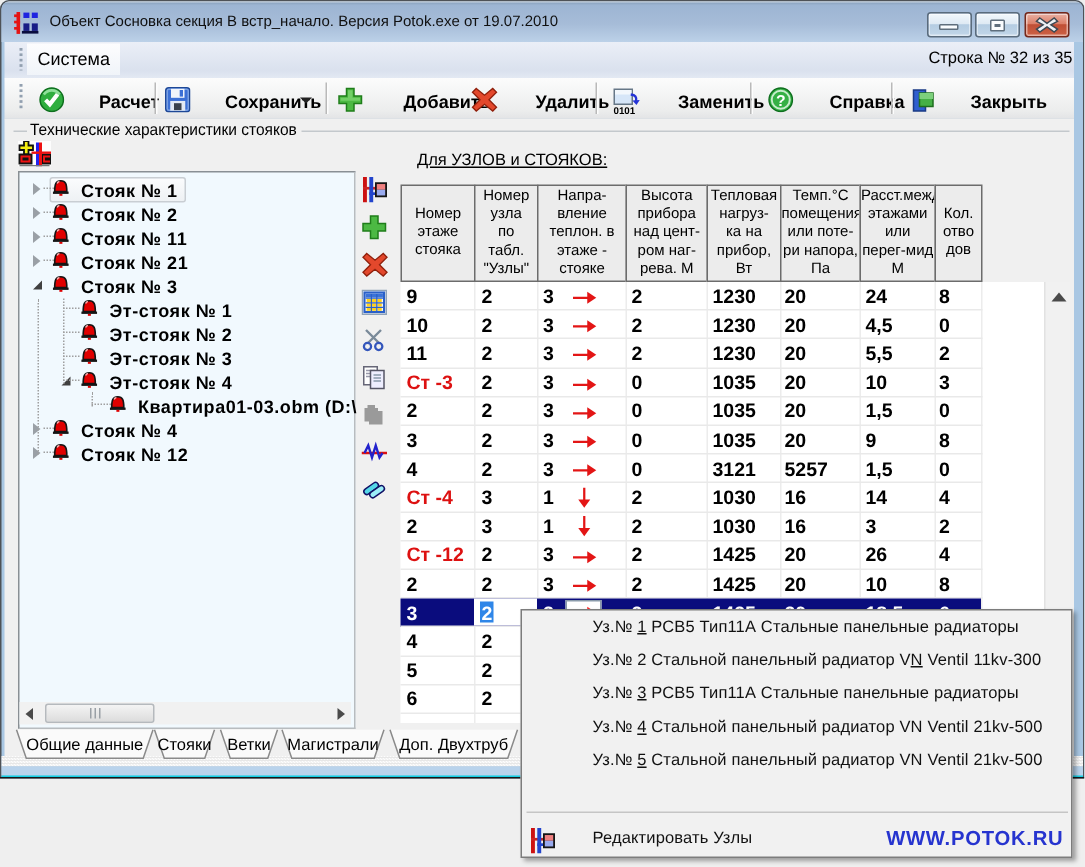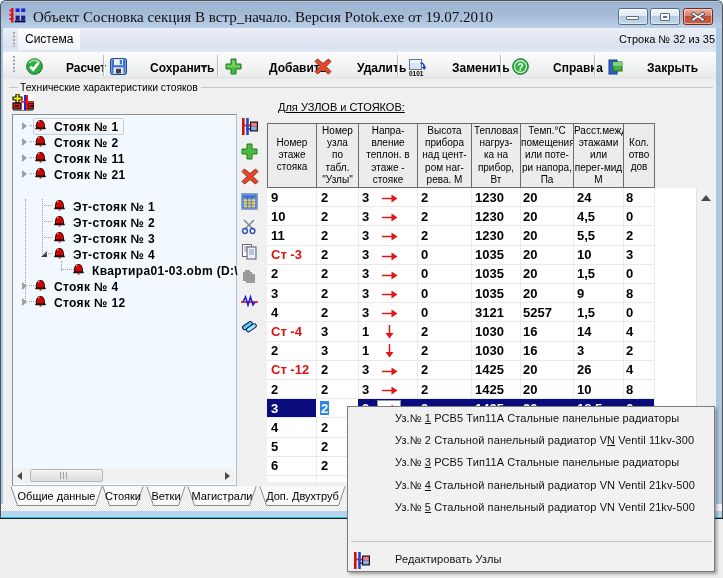--- a/index.html
+++ b/index.html
@@ -1,19 +1,19 @@
 <!DOCTYPE html>
 <html><head><meta charset="utf-8">
 <style>
 html,body{margin:0;padding:0;}
 body{width:723px;height:578px;background:#efefef;font-family:"Liberation Sans",sans-serif;overflow:hidden;position:relative;}
 .abs{position:absolute;}
 .win{position:absolute;left:0;top:0;width:723px;height:519px;border-radius:6px 6px 0 0;box-shadow:0 0 0 1px #4e5257 inset;overflow:hidden;background:#a9c7e3;}
 .titlebar{position:absolute;left:1px;top:1px;width:721px;height:27px;background:linear-gradient(180deg,#e6edf5 0px,#8ea6c1 1px,#9db5d3 2.5px,#a6bcd8 55%,#bcd1e8 100%);border-radius:5px 5px 0 0;}
-.title-txt{position:absolute;left:33px;top:9px;font-size:15px;color:#101010;white-space:nowrap;font-family:Liberation Serif, serif;}
+.title-txt{position:absolute;left:33px;top:9px;font-size:10px;color:#101010;white-space:nowrap;}
 .capbtn{position:absolute;top:8px;height:15px;border-radius:2.5px;border:1px solid #5a6b7c;box-shadow:0 0 0 1px rgba(255,255,255,.5) inset;}
 .b-min{left:618px;width:28px;background:linear-gradient(#f2f7fc,#dfeaf4 45%,#b4cce2 50%,#c2d6e8);}
 .b-max{left:650px;width:28px;background:linear-gradient(#f2f7fc,#dfeaf4 45%,#b4cce2 50%,#c2d6e8);}
 .b-close{left:683px;width:28px;background:linear-gradient(#e9b1a4,#dc8069 45%,#bf4f35 50%,#cd6145);border-color:#74281a;}
 .menubar{position:absolute;left:3px;top:28px;width:713px;height:24px;background:linear-gradient(#ebeff7,#dae1ee 80%,#e3e9f3);border-bottom:1px solid #c9d0da;}
 .toolbar{position:absolute;left:3px;top:52px;width:713px;height:27px;background:linear-gradient(#fcfcfc,#eceded 80%,#e3e4e6);border-bottom:1px solid #cfcfcf;}
 .client{position:absolute;left:3px;top:79px;width:713px;height:425px;background:#f0f0f0;}
 .bstrip{position:absolute;left:1px;top:511px;width:721px;height:6px;background:#b9d3ec;}
 .dither{position:absolute;left:1px;top:504px;width:721px;height:7px;background-image:conic-gradient(#fdfdfd 25%,#e7e7e7 0 50%,#fdfdfd 0 75%,#e7e7e7 0);background-size:2px 2px;}
 .cyanline{position:absolute;left:1px;top:516.5px;width:721px;height:1.5px;background:#12cfe4;}
@@ -196,20 +196,30 @@
       <div class="ti" style="top:51px">
         <div class="tri-c" style="left:9px"></div>
         <svg class="bell" style="left:22px;top:0px" width="12" height="14" viewBox="0 0 12 14">
           <path d="M1.6 10.5 C1.6 5 2.4 2.6 6 2.6 C9.6 2.6 10.4 5 10.4 10.5 Z" fill="#e00000" stroke="#151515" stroke-width="1.2"></path>
           <path d="M3.4 4.6 C3.8 3.6 4.5 3.3 5 3.4" stroke="#ffb0b0" stroke-width="1.1" fill="none"></path>
           <rect x="0.3" y="10.5" width="11.4" height="1.7" fill="#151515"></rect>
           <rect x="5" y="12.2" width="2.2" height="1.4" fill="#e00000"></rect>
         </svg>
         <span style="left:41px">Стояк № 21</span>
       </div>
+      <div class="ti" style="top:67px">
+        <div class="tri-e" style="left:9px"></div>
+        <svg class="bell" style="left:22px;top:0px" width="12" height="14" viewBox="0 0 12 14">
+          <path d="M1.6 10.5 C1.6 5 2.4 2.6 6 2.6 C9.6 2.6 10.4 5 10.4 10.5 Z" fill="#e00000" stroke="#151515" stroke-width="1.2"></path>
+          <path d="M3.4 4.6 C3.8 3.6 4.5 3.3 5 3.4" stroke="#ffb0b0" stroke-width="1.1" fill="none"></path>
+          <rect x="0.3" y="10.5" width="11.4" height="1.7" fill="#151515"></rect>
+          <rect x="5" y="12.2" width="2.2" height="1.4" fill="#e00000"></rect>
+        </svg>
+        <span style="left:41px">Стояк № 3</span>
+      </div>
       <div class="ti" style="top:83px">
         <svg class="bell" style="left:41px;top:0px" width="12" height="14" viewBox="0 0 12 14">
           <path d="M1.6 10.5 C1.6 5 2.4 2.6 6 2.6 C9.6 2.6 10.4 5 10.4 10.5 Z" fill="#e00000" stroke="#151515" stroke-width="1.2"></path>
           <path d="M3.4 4.6 C3.8 3.6 4.5 3.3 5 3.4" stroke="#ffb0b0" stroke-width="1.1" fill="none"></path>
           <rect x="0.3" y="10.5" width="11.4" height="1.7" fill="#151515"></rect>
           <rect x="5" y="12.2" width="2.2" height="1.4" fill="#e00000"></rect>
         </svg>
         <span style="left:60px">Эт-стояк № 1</span>
       </div>
       <div class="ti" style="top:99px">
@@ -635,13 +645,14 @@
     <svg class="abs" style="left:5px;top:145px" width="17" height="17" viewBox="0 0 17 17">
       <rect x="1" y="0" width="2.6" height="17" fill="#cc1111"></rect>
       <rect x="1" y="6.6" width="9" height="1.8" fill="#cc2222"></rect>
       <rect x="5.2" y="0" width="2.6" height="17" fill="#2244cc"></rect>
       <rect x="5.2" y="10.2" width="5" height="1.8" fill="#2244cc"></rect>
       <rect x="9" y="3.5" width="8" height="10" fill="#151515"></rect>
       <rect x="10.2" y="4.7" width="5.6" height="3.8" fill="#f08080"></rect>
       <rect x="10.2" y="8.5" width="5.6" height="3.8" fill="#99aaee"></rect>
     </svg>
     <div class="mi" style="top:146px">Редактировать Узлы</div>
+    <div class="potok" style="top:144px">WWW.POTOK.RU</div>
   </div>
 
 </body></html>

